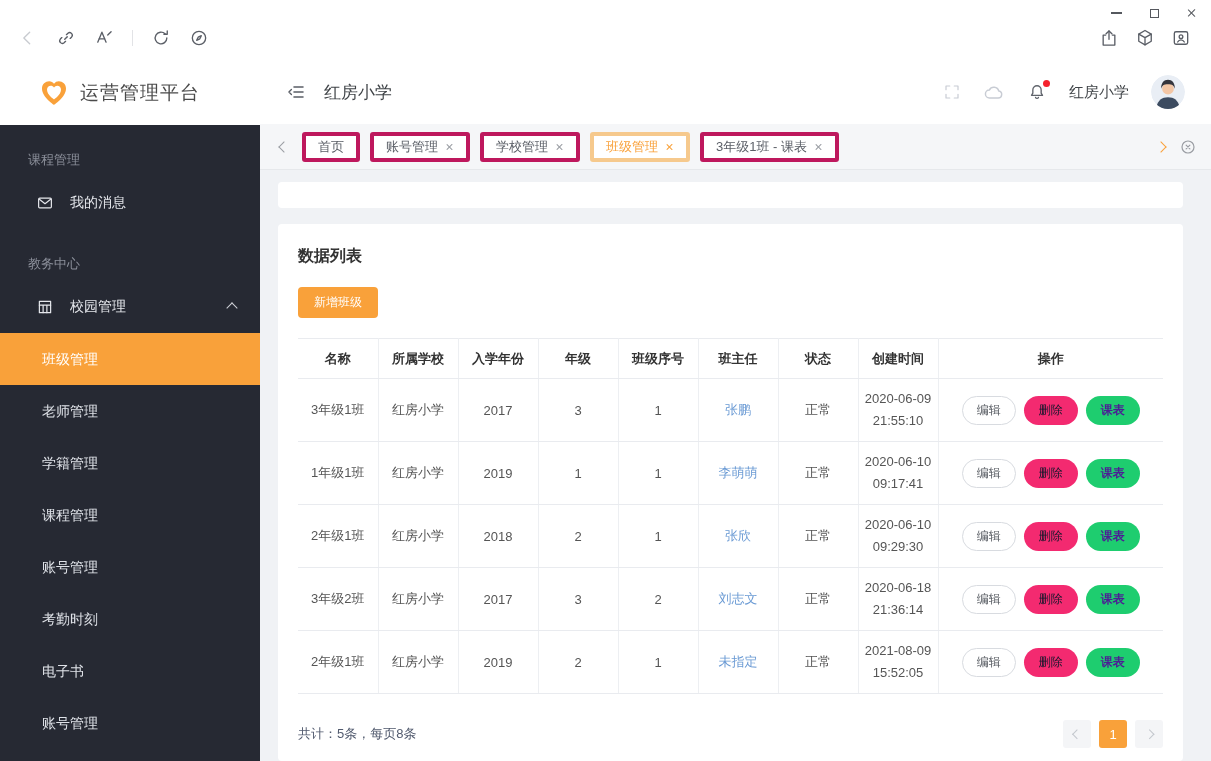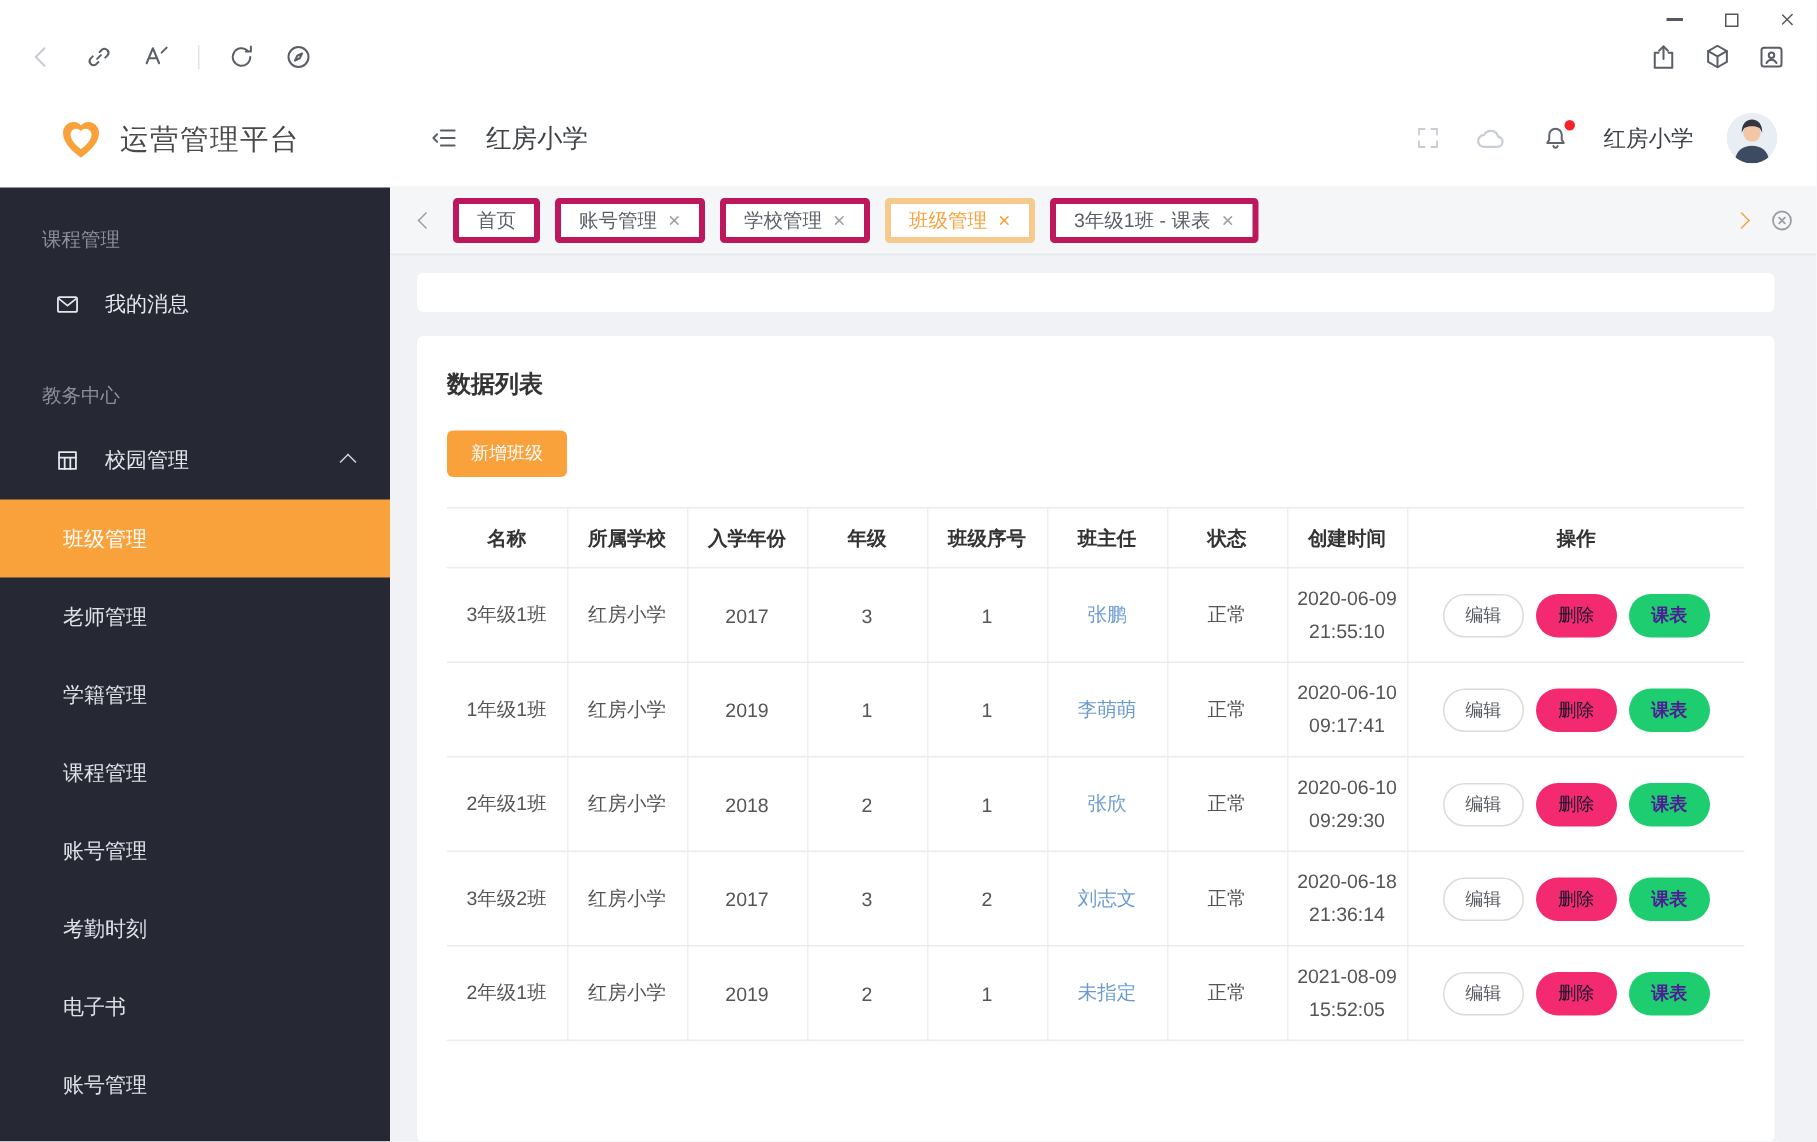--- a/index.html
+++ b/index.html
@@ -404,15 +404,27 @@
                 <div class="ops">
               <button class="btn btn-plain">编辑</button>
               <button class="btn btn-pink">删除</button>
               <button class="btn btn-green">课表</button>
             </div>
               </td>
           </tr>
         </tbody>
       </table>
 
+      <div class="table-footer">
+        <span class="total-text">共计：5条，每页8条</span>
+        <div class="pager">
+          <span class="page-btn">
+              <i class="chev chev-left"></i>
+            </span>
+          <span class="page-num active">1</span>
+          <span class="page-btn">
+              <i class="chev chev-right"></i>
+            </span>
+        </div>
+      </div>
     </div>
   </div>
 </div>
 
 </body></html>

